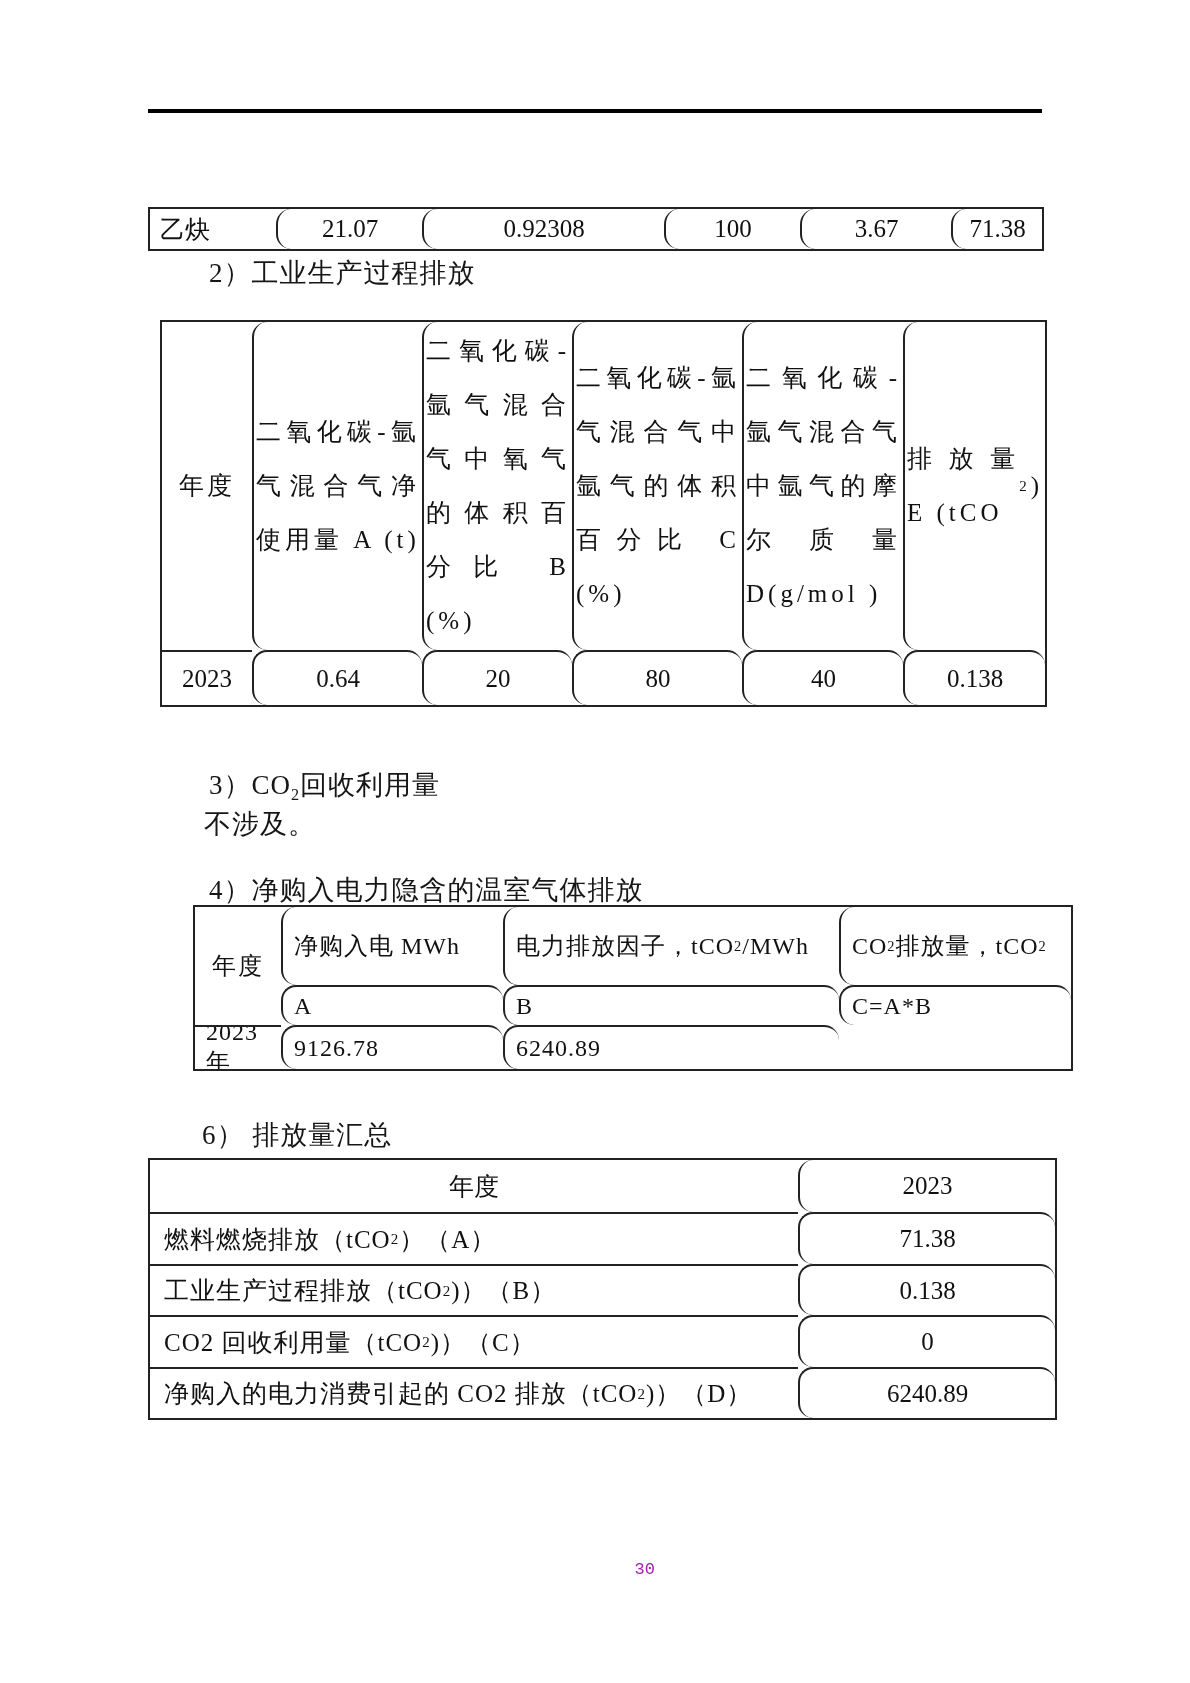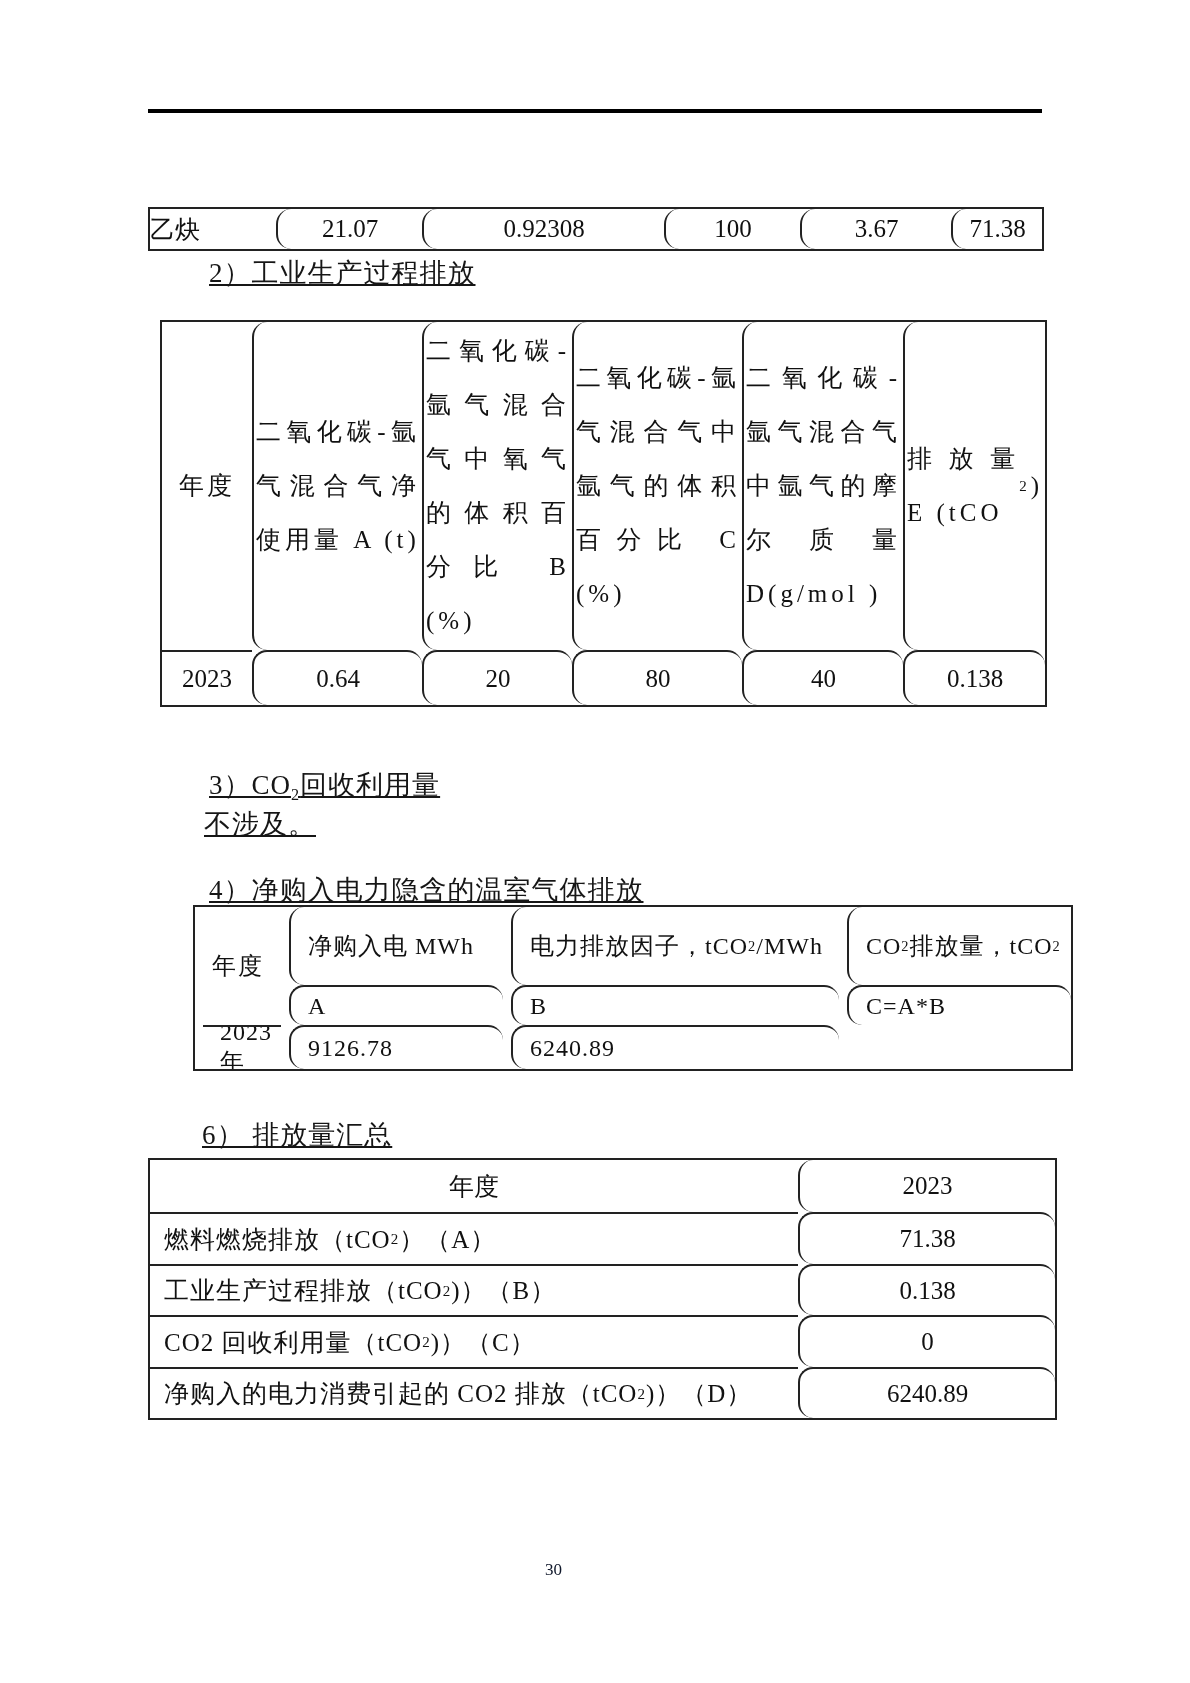--- a/index.html
+++ b/index.html
@@ -8,52 +8,52 @@
     font-family:"Liberation Serif","DejaVu Serif",serif;color:#111;
     overflow:hidden;
   }
   .rule{position:absolute;left:148px;top:109px;width:894px;height:4px;background:#000;}
 
   
   .t{position:absolute;display:grid;border:2px solid #222;background:#fff;}
   .cell{display:flex;align-items:center;justify-content:center;overflow:hidden;}
   .bl{border-left:2px solid #222;border-radius:15px;}
   .bt{border-top:2px solid #222;}
-  .left{justify-content:flex-start;}
+  .left{justify-content:flex-start;padding-left:10px;}
   sub{font-size:0.6em;line-height:0;}
 
   
   .t1{left:148px;top:207px;grid-template-columns:126px 146px 242px 136px 151px 91px;grid-template-rows:40px;font-size:25px;}
 
   
-  .h{position:absolute;font-size:27px;letter-spacing:1px;white-space:nowrap;color:#161616;text-decoration:underline;}
+  .h{position:absolute;font-size:27px;letter-spacing:1px;white-space:nowrap;color:#161616;}
   .h2pos{left:209px;top:255px;}
   .h3pos{left:209px;top:739px;margin-top:28px;}
   .p3pos{left:204px;top:806px;}
   .h4pos{left:209px;top:872px;}
   .h6pos{left:202px;top:1117px;}
 
   
   .t2{left:160px;top:320px;grid-template-columns:90px 170px 150px 170px 161px 142px;grid-template-rows:328px 55px;font-size:25px;}
   .t2 .hcell{display:flex;align-items:center;padding:4px 2px;letter-spacing:4px;line-height:54px;text-align:justify;}
   .t2 .hyear{justify-content:center;letter-spacing:3px;}
   .t2 .dcell{font-size:25px;}
 
   
   .t4{left:193px;top:905px;grid-template-columns:86px 222px 336px 232px;grid-template-rows:78px 40px 44px;font-size:24px;}
   .t4 .yspan{grid-row:1/3;letter-spacing:2px;}
-  .t4 .hl{justify-content:flex-start;padding-left:17px;letter-spacing:1px;margin-left:8px;}
+  .t4 .hl{justify-content:flex-start;padding-left:11px;letter-spacing:1px;}
 
   
   .t6{left:148px;top:1158px;grid-template-columns:648px 257px;grid-template-rows:52px 52px 51px 52px 51px;font-size:25px;}
   .t6 .lbl{justify-content:flex-start;padding-left:14px;letter-spacing:1px;}
 
   .pageno{
-    position:absolute;left:545px;top:1560px;width:110px;text-align:left;
-    font-family:Liberation Serif, serif;font-size:17px;color:#0f172a;
+    position:absolute;left:545px;top:1560px;width:110px;text-align:right;
+    font-family:Liberation Mono, monospace;font-size:17px;color:#a21caf;
   }
 </style>
 </head>
 <body>
 
 <div class="page">
 
   <div class="rule"></div>
 
   <div class="t t1">

